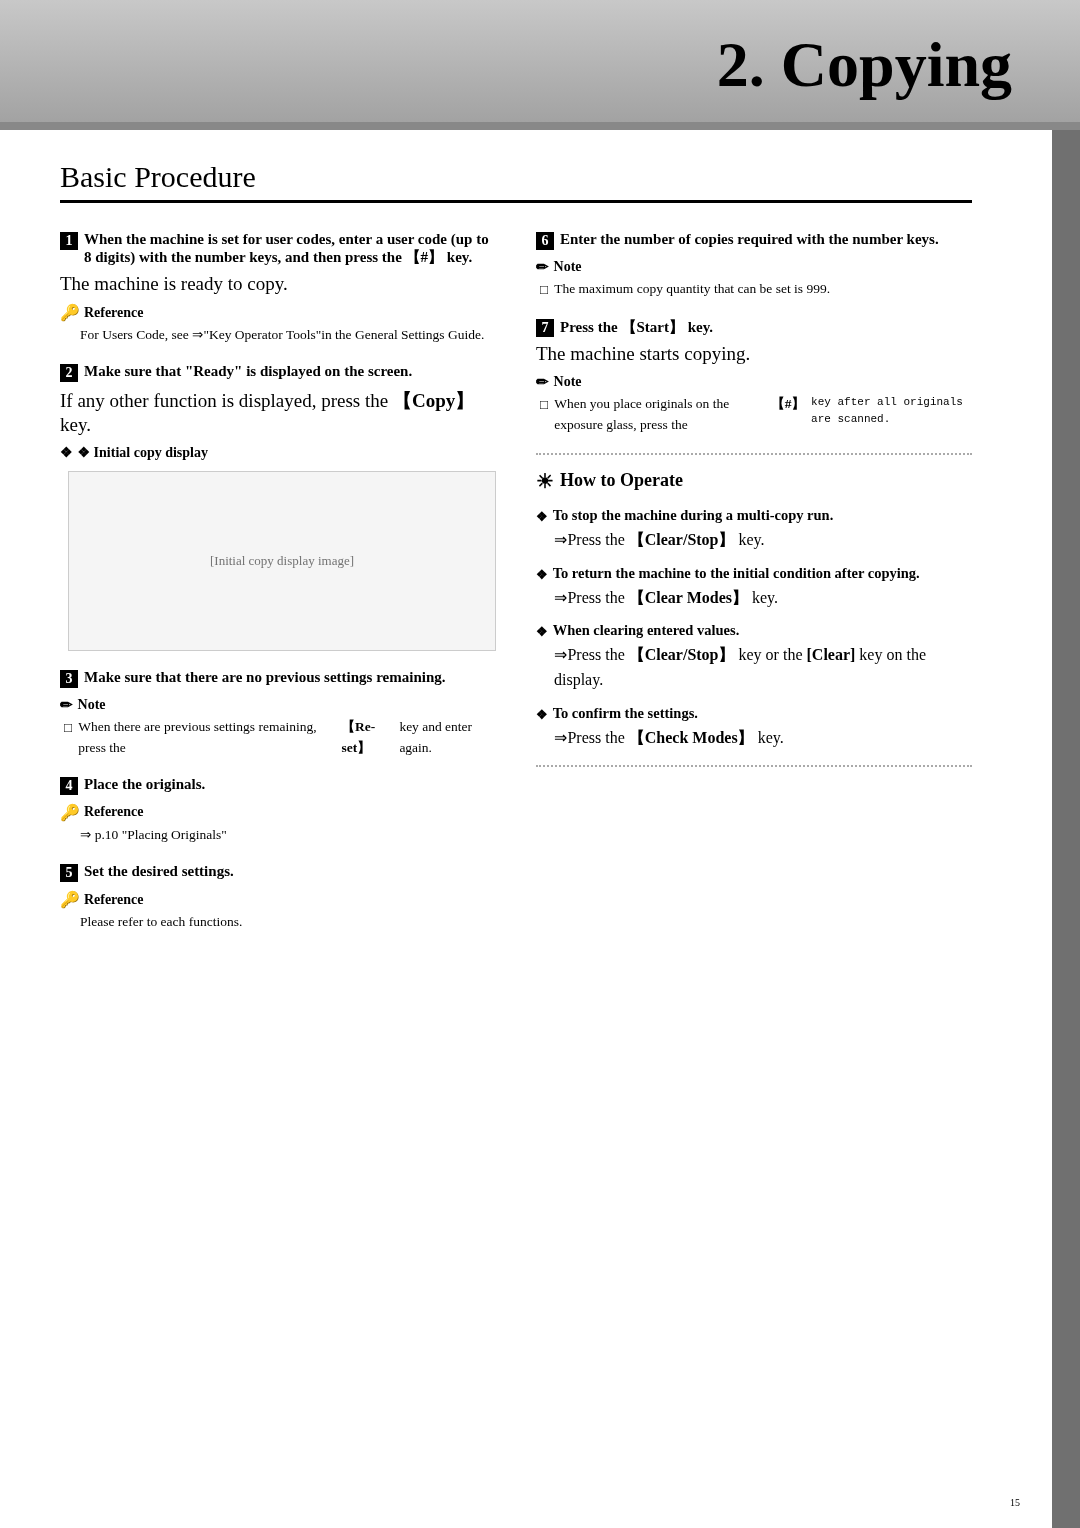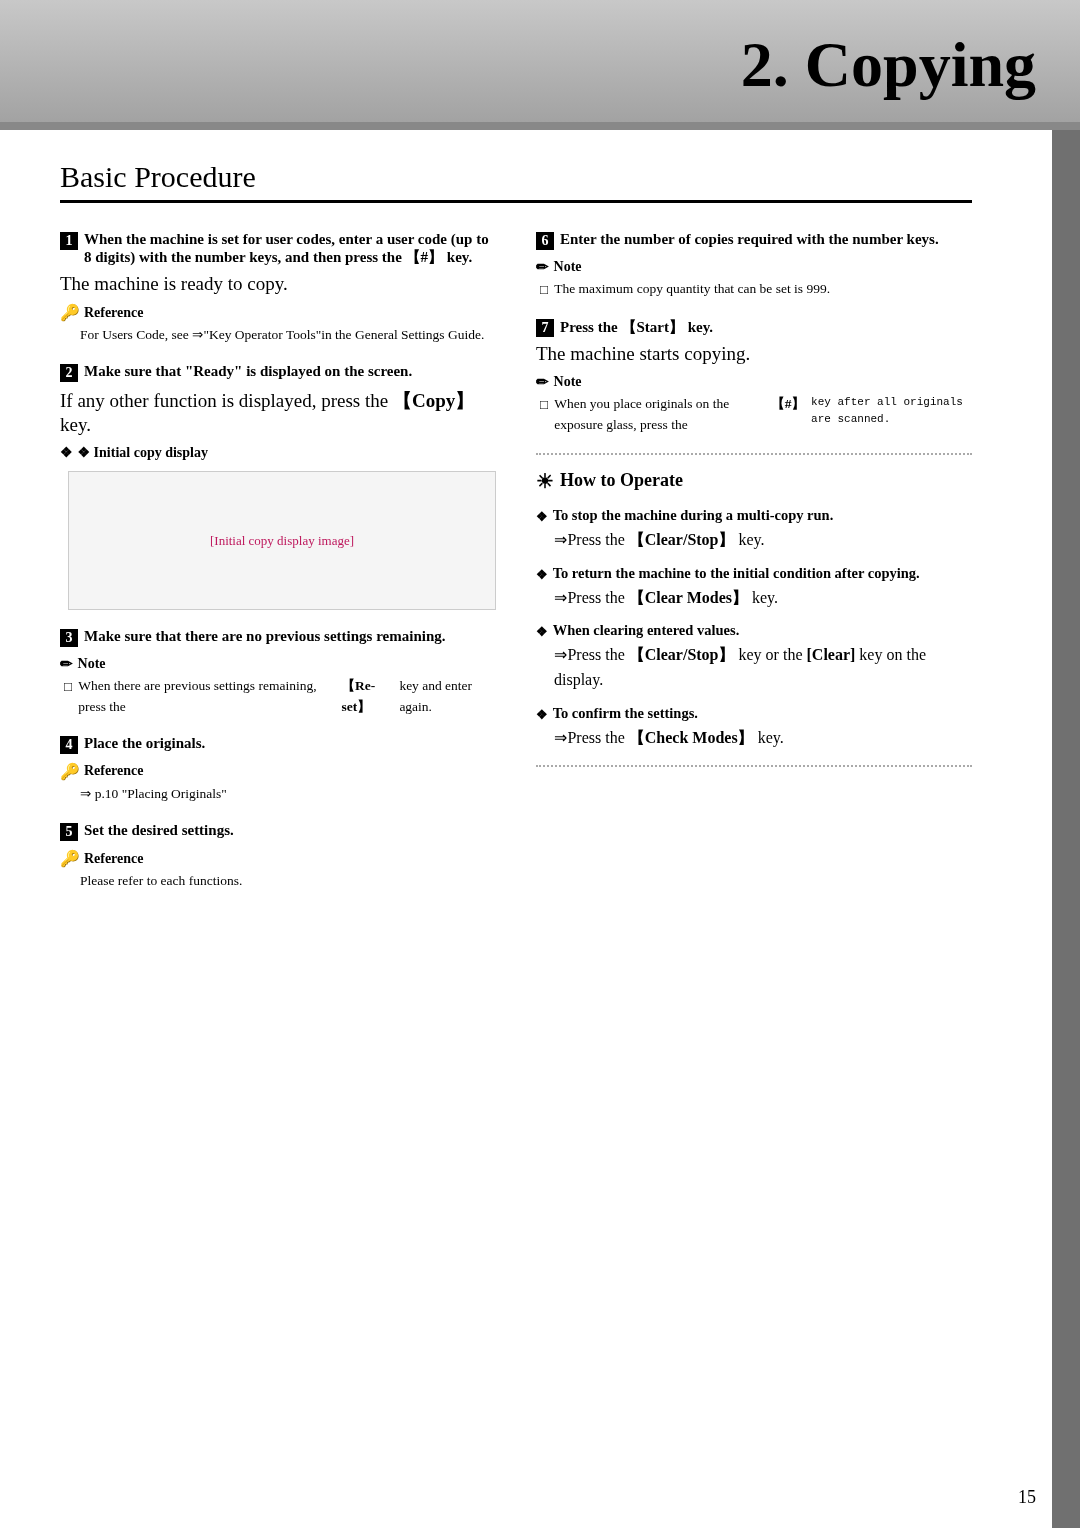--- a/index.html
+++ b/index.html
@@ -14,21 +14,21 @@
     }
 
     
     .header-banner {
       background: linear-gradient(to bottom, #c8c8c8, #a0a0a0);
       width: 100%;
       height: 130px;
       display: flex;
       align-items: center;
       justify-content: flex-end;
-      padding-right: 44px;
+      padding-right: 68px;
       position: relative;
     }
     .header-banner::after {
       content: '';
       position: absolute;
       bottom: 0;
       left: 0;
       right: 0;
       height: 8px;
       background: #888;
@@ -211,40 +211,40 @@
       font-size: 16px;
       margin-left: 18px;
       line-height: 1.55;
     }
     .bracket { font-weight: bold; }
 
     
     .page-num {
       position: absolute;
       bottom: 20px;
-      right: 44px;
-      font-size: 18px;
+      right: 60px;
+      font-size: 10px;
     }
 
     
     .mono {
       font-family: 'Courier New', monospace;
       font-size: 11px;
     }
 
     
     .img-placeholder {
       border: 1px solid #ccc;
       background: #f5f5f5;
-      height: 139px;
+      height: 180px;
       margin: 10px 0 10px 8px;
       display: flex;
       align-items: center;
       justify-content: center;
-      color: #be185d;
+      color: #737373;
       font-size: 13px;
     }
   </style>
 </head>
 <body>
 
 <div style="position:relative; width:1080px; min-height:1528px;">
 
   <div class="right-accent"></div>
 

